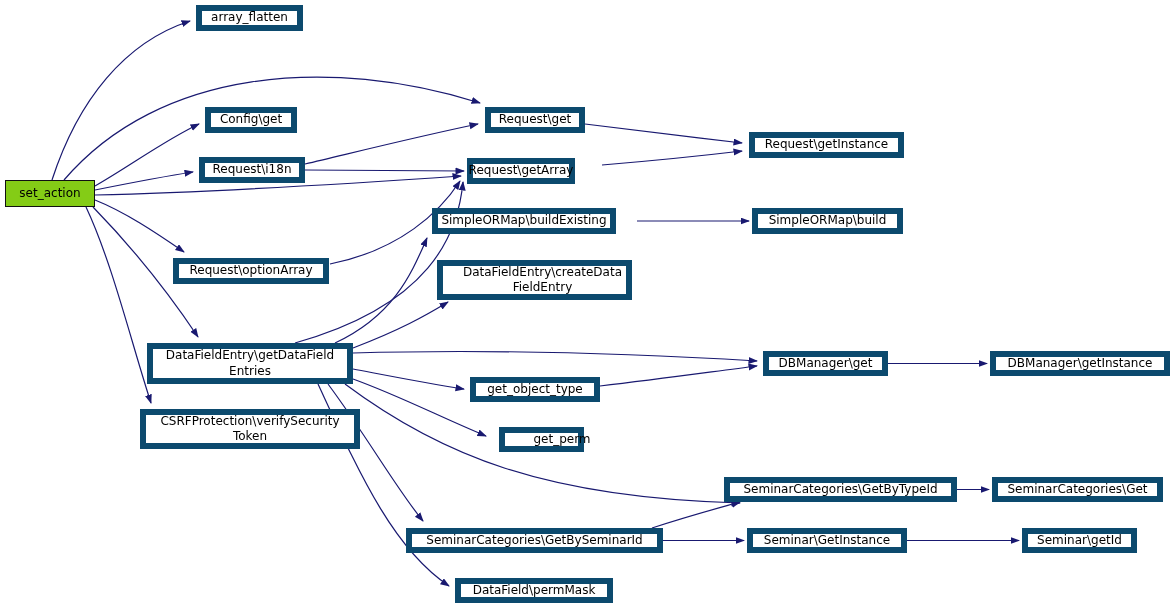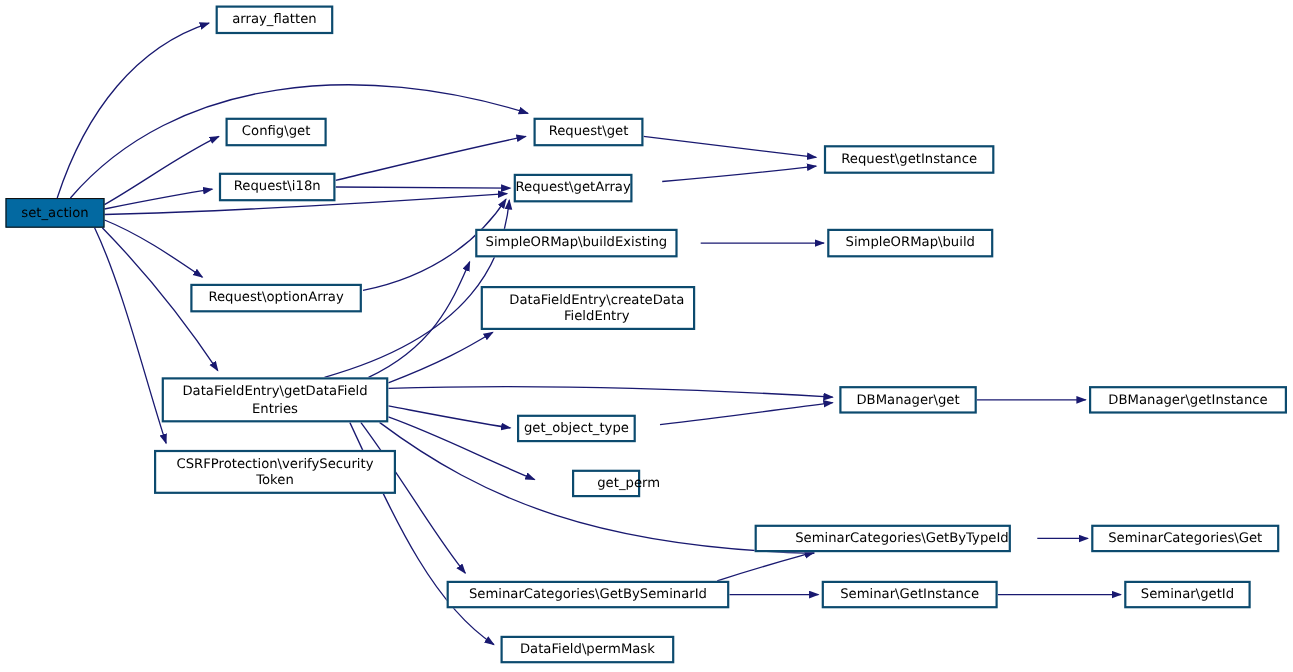--- a/index.html
+++ b/index.html
@@ -7,26 +7,26 @@
     position:relative;
     width:1175px;height:611px;
     background:#ffffff;
     font-family:"DejaVu Sans","Liberation Sans",sans-serif;
     overflow:hidden;
   }
   #edge-layer{position:absolute;left:0;top:0;width:1175px;height:611px;z-index:1;}
   .edge{fill:none;stroke:#191970;stroke-width:1.2px;}
   .node{
     position:absolute;box-sizing:border-box;z-index:2;
-    background:#ffffff;border:2px solid #0c4a6e;
+    background:#ffffff;border:6px solid #0c4a6e;
     display:flex;align-items:center;justify-content:center;
     text-align:center;font-size:12px;line-height:1.28;color:#000000;
     white-space:pre-line;cursor:pointer;
   }
-  .node.root{background:#0369a1;border:1.4px solid #111111;cursor:default;}
+  .node.root{background:#84cc16;border:1.4px solid #111111;cursor:default;}
 </style>
 </head>
 <body>
 
 <div id="canvas">
   <svg id="edge-layer" viewBox="0 0 1175 611" xmlns="http://www.w3.org/2000/svg">
     <defs>
       <marker id="arrowhead" markerUnits="userSpaceOnUse" markerWidth="10" markerHeight="8" refX="8.5" refY="3.5" orient="auto">
         <path d="M0,0 L9.5,3.5 L0,7 z" fill="#191970"></path>
       </marker>
@@ -71,24 +71,24 @@
       <div class="node" style="left: 467px; top: 158px; width: 108px; height: 26px;"><span>Request\getArray</span></div>
       <div class="node" style="left: 432px; top: 208px; width: 184px; height: 26px;"><span>SimpleORMap\buildExisting</span></div>
       <div class="node" style="left: 437px; top: 260px; width: 195px; height: 40px; padding-left: 16px;"><span>DataFieldEntry\createData
 FieldEntry</span></div>
       <div class="node" style="left: 749px; top: 132px; width: 155px; height: 26px;"><span>Request\getInstance</span></div>
       <div class="node" style="left: 752px; top: 208px; width: 151px; height: 26px; align-items: center;"><span>SimpleORMap\build</span></div>
       <div class="node" style="left: 147px; top: 343px; width: 206px; height: 41px;"><span>DataFieldEntry\getDataField
 Entries</span></div>
       <div class="node" style="left: 140px; top: 409px; width: 220px; height: 40px;"><span>CSRFProtection\verifySecurity
 Token</span></div>
-      <div class="node" style="left: 470px; top: 377px; width: 108px; height: 25px;"><span>get_object_type</span></div>
-      <div class="node" style="left: 520px; top: 427px; width: 62px; height: 25px; padding-left: 41px;"><span>get_perm</span></div>
+      <div class="node" style="left: 470px; top: 377px; width: 130px; height: 25px;"><span>get_object_type</span></div>
+      <div class="node" style="left: 499px; top: 427px; width: 85px; height: 25px; padding-left: 41px;"><span>get_perm</span></div>
       <div class="node" style="left: 763px; top: 351px; width: 125px; height: 25px;"><span>DBManager\get</span></div>
       <div class="node" style="left: 990px; top: 351px; width: 180px; height: 25px;"><span>DBManager\getInstance</span></div>
-      <div class="node" style="left: 686px; top: 477px; width: 233px; height: 25px; justify-content: flex-end;"><span>SeminarCategories\GetByTypeId</span></div>
+      <div class="node" style="left: 724px; top: 477px; width: 233px; height: 25px;"><span>SeminarCategories\GetByTypeId</span></div>
       <div class="node" style="left: 992px; top: 477px; width: 171px; height: 25px;"><span>SeminarCategories\Get</span></div>
       <div class="node" style="left: 406px; top: 528px; width: 257px; height: 25px;"><span>SeminarCategories\GetBySeminarId</span></div>
       <div class="node" style="left: 747px; top: 528px; width: 160px; height: 25px;"><span>Seminar\GetInstance</span></div>
       <div class="node" style="left: 1022px; top: 528px; width: 115px; height: 25px;"><span>Seminar\getId</span></div>
       <div class="node" style="left: 455px; top: 578px; width: 158px; height: 25px;"><span>DataField\permMask</span></div>
     </div>
 </div>
 
 </body></html>

